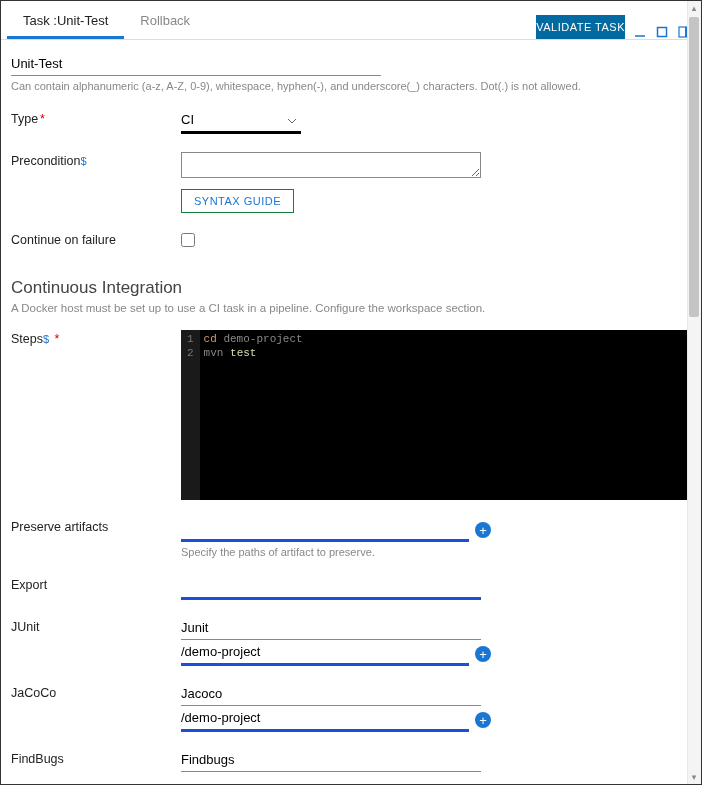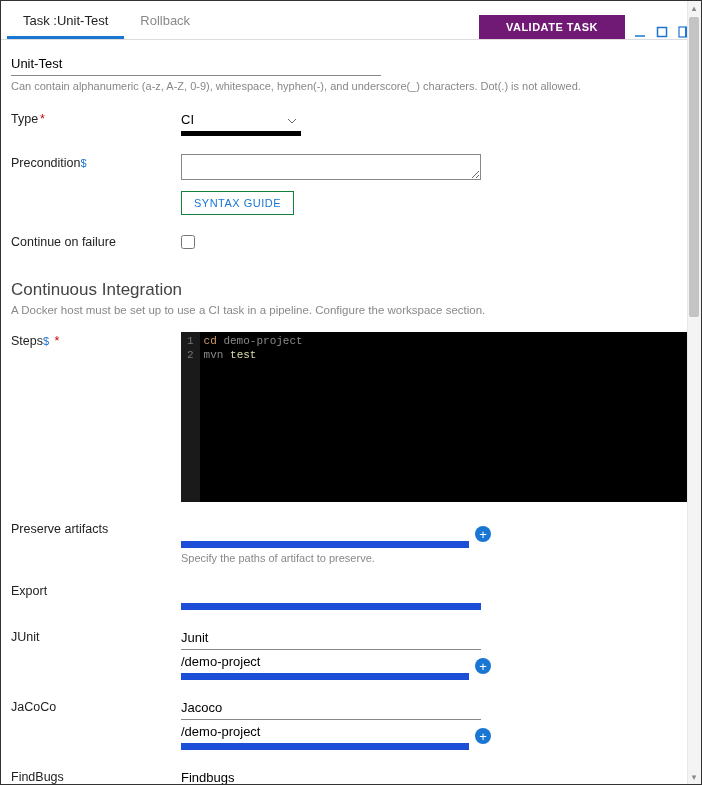--- a/index.html
+++ b/index.html
@@ -5,60 +5,60 @@
 * { box-sizing: border-box; margin: 0; padding: 0; }
 body { font-family: -apple-system, "Segoe UI", Arial, sans-serif; font-size: 13px; color: #1a1a1a; background: #fff; }
 .container { width: 702px; height: 785px; border: 1px solid #333; position: relative; overflow: hidden; }
 .inner { height: 100%; overflow-y: auto; padding-right: 4px; }
 
 .tab-bar { display: flex; align-items: flex-end; padding: 4px 6px 0 6px; border-bottom: 1px solid #ddd; }
 .tabs { display: flex; flex: 1; gap: 0; }
 .tab { padding: 8px 16px; font-size: 13px; color: #888; cursor: pointer; }
 .tab.active { color: #222; border-bottom: 3px solid #1976d2; }
 .tab.active .tab-name { color: #222; }
-.validate-btn { background: #701a75; color: #fff; font-weight: 700; font-size: 11px; letter-spacing: 0.5px; padding: 6px 27px; border: none; cursor: pointer; margin-right: 8px; }
+.validate-btn { background: #0369a1; color: #fff; font-weight: 400; font-size: 11px; letter-spacing: 0.5px; padding: 6px 0; border: none; cursor: pointer; margin-right: 8px; }
 .win-controls { display: flex; gap: 8px; align-items: center; }
 .win-ctrl { width: 14px; height: 14px; display: flex; align-items: center; justify-content: center; cursor: pointer; }
 .win-ctrl svg { width: 12px; height: 12px; }
 
 .content { padding: 14px 10px 14px 10px; }
 
 .form-row { display: flex; align-items: flex-start; margin-bottom: 18px; }
 .form-label { width: 170px; flex-shrink: 0; font-size: 12.5px; color: #222; padding-top: 2px; }
 .required { color: #c00; margin-left: 2px; }
 .blue-dollar { color: #1976d2; font-size: 11px; }
 .form-field { flex: 1; }
 
 .text-input { width: 370px; border: none; border-bottom: 1px solid #888; padding: 2px 0 4px 0; font-size: 13px; outline: none; background: transparent; }
 
 .helper { font-size: 11px; color: #888; margin-top: 4px; }
 
 .select-wrap { position: relative; display: inline-block; }
-.select-input { width: 120px; border: none; border-bottom: 5px solid #000000; padding: 2px 18px 4px 0; font-size: 13px; background: transparent; cursor: pointer; text-align: left; }
+.select-input { width: 120px; border: none; border-bottom: 3px solid #000000; padding: 2px 18px 4px 0; font-size: 13px; background: transparent; cursor: pointer; text-align: left; }
 .select-caret { position: absolute; right: 4px; top: 4px; pointer-events: none; }
 
 .textarea-input { width: 300px; height: 26px; border: 1px solid #888; padding: 4px; font-size: 13px; resize: both; outline: none; }
 .syntax-btn { display: inline-block; margin-top: 8px; border: 1px solid #15803d; color: #1976d2; background: #fff; font-size: 11px; font-weight: 400; letter-spacing: 0.5px; padding: 5px 12px; cursor: pointer; }
 
 .checkbox { width: 14px; height: 14px; margin-top: 2px; }
 
 .section-title { font-size: 17px; color: #444; margin-bottom: 4px; }
 .section-desc { font-size: 11.5px; color: #888; margin-bottom: 16px; }
 
 .code-editor { display: flex; background: #000; color: #ddd; font-family: "Courier New", monospace; font-size: 11px; height: 170px; width: 100%; }
 .gutter { background: #1a1a1a; color: #777; padding: 2px 6px; text-align: right; user-select: none; }
 .gutter div { line-height: 14px; }
 .code-body { padding: 2px 4px; flex: 1; }
 .code-line { line-height: 14px; white-space: pre; }
 .kw-orange { color: #d19a66; }
 .kw-gold { color: #dcdcaa; }
 .dim { color: #888; }
 
 .line-with-plus { display: flex; align-items: center; gap: 6px; width: 310px; }
-.line-input { flex: 1; border: none; border-bottom: 7px solid #1d4ed8; padding: 2px 0 4px 0; font-size: 13px; outline: none; background: transparent; }
+.line-input { flex: 1; border: none; border-bottom: 3px solid #1d4ed8; padding: 2px 0 4px 0; font-size: 13px; outline: none; background: transparent; }
 .plus-btn { width: 16px; height: 16px; border-radius: 50%; background: #1976d2; color: #fff; display: flex; align-items: center; justify-content: center; font-size: 13px; line-height: 1; cursor: pointer; flex-shrink: 0; }
 
 .stack-group .line-with-plus { margin-top: 2px; }
 .stack-group .plain-line { width: 300px; border: none; border-bottom: 1px solid #888; padding: 2px 0 4px 0; font-size: 13px; outline: none; background: transparent; display: block; }
 
 .scrollbar-fake { position: absolute; right: 0; top: 0; width: 14px; height: 100%; background: #f4f4f4; border-left: 1px solid #e8e8e8; }
 .scrollbar-thumb { position: absolute; right: 2px; width: 10px; background: #c4c4c4; border-radius: 2px; }
 .scroll-arrow { position: absolute; right: 2px; width: 10px; height: 14px; display:flex; align-items:center; justify-content:center; font-size:9px; color:#888;}
 </style>
 </head>

